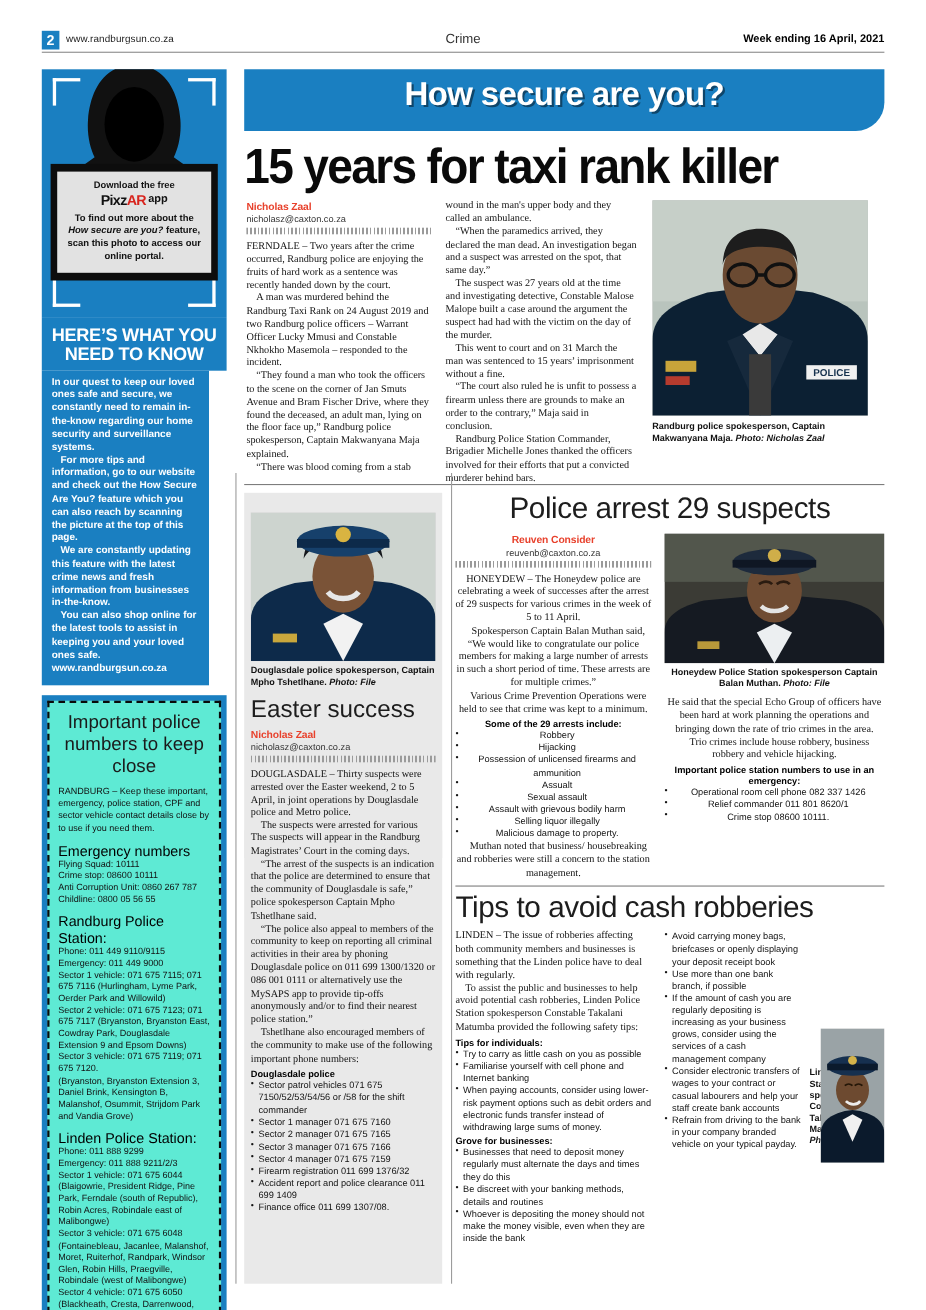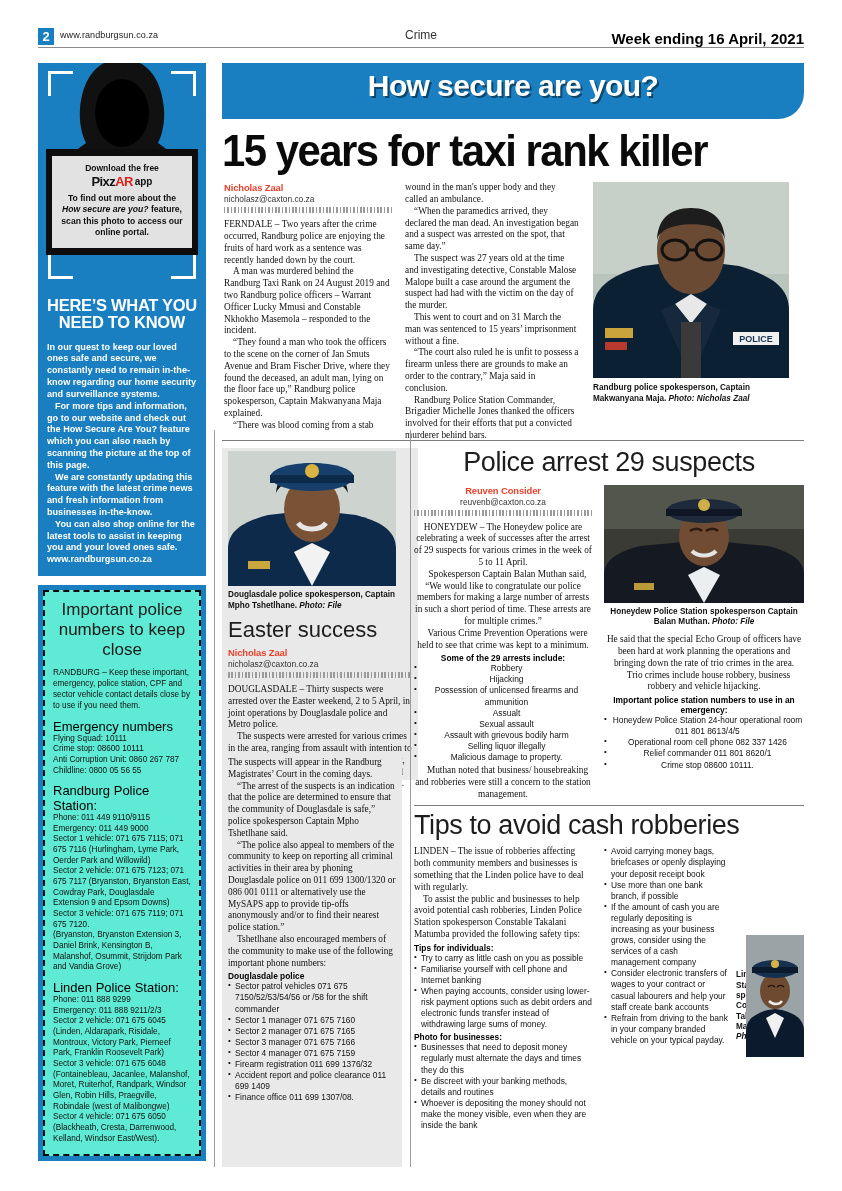--- a/index.html
+++ b/index.html
@@ -14,21 +14,21 @@
   .page{position:relative;width:842px;height:1191px;}
 
   
   .masthead{position:absolute;left:0;top:28px;width:842px;height:22px;}
   .mh-pagebox{
     position:absolute;left:38px;top:0;width:16px;height:17px;background:#1a7fc1;
     color:#fff;font-weight:bold;font-size:13px;text-align:center;line-height:17px;
   }
   .mh-site{position:absolute;left:60px;top:2px;font-size:9px;color:#222;letter-spacing:.1px;}
   .mh-section{position:absolute;left:0;top:0;width:842px;text-align:center;font-size:12px;color:#333;}
-  .mh-date{position:absolute;right:38px;top:2px;font-size:15px;font-weight:bold;color:#000;}
+  .mh-date{position:absolute;right:38px;top:2px;font-size:10px;font-weight:bold;color:#000;}
   .mh-rule{position:absolute;left:38px;top:19px;width:766px;height:1px;background:#8a8a8a;}
 
   
   .rail{position:absolute;left:38px;top:63px;width:168px;}
 
   .ar-photo{position:relative;width:168px;height:226px;background:#1a7fc1;overflow:hidden;}
   .hoodie{
     position:absolute;left:50%;top:-6px;transform:translateX(-50%);
     width:132px;height:180px;
   }
@@ -50,21 +50,21 @@
   .pixz-app{font-size:10px;font-weight:bold;color:#111;}
   .ar-txt{font-size:8.6px;font-weight:bold;line-height:1.33;color:#111;}
   .ar-txt i{font-style:italic;}
 
   .hw-band{width:168px;background:#1a7fc1;padding:8px 0 6px;box-sizing:border-box;}
   .hw-title{
     color:#fff;font-size:16.5px;font-weight:bold;line-height:1.02;text-align:center;
     letter-spacing:-.3px;
   }
   .hw-body{
-    width:168px;background:#1a7fc1;color:#fff;box-sizing:border-box;
+    width:152px;background:#1a7fc1;color:#fff;box-sizing:border-box;
     padding:5px 9px 10px;font-size:9.1px;font-weight:bold;line-height:1.3;
   }
   .hw-body p{margin:0;text-indent:8px;}
   .hw-body p.first{text-indent:0;}
 
   
   .numbox{
     width:168px;margin-top:9px;background:#1a7fc1;padding:5px;box-sizing:border-box;
   }
   .numbox-in{
@@ -202,21 +202,21 @@
           <div class="num-l">Sector 1 vehicle: 071 675 7115; 071 675 7116 (Hurlingham, Lyme Park, Oerder Park and Willowild)</div>
           <div class="num-l">Sector 2 vehicle: 071 675 7123; 071 675 7117 (Bryanston, Bryanston East, Cowdray Park, Douglasdale Extension 9 and Epsom Downs)</div>
           <div class="num-l">Sector 3 vehicle: 071 675 7119; 071 675 7120.</div>
           <div class="num-l">(Bryanston, Bryanston Extension 3, Daniel Brink, Kensington B, Malanshof, Osummit, Strijdom Park and Vandia Grove)</div>
         </div>
 
         <div>
           <div class="num-h">Linden Police Station:</div>
           <div class="num-l">Phone: 011 888 9299</div>
           <div class="num-l">Emergency: 011 888 9211/2/3</div>
-          <div class="num-l">Sector 2 vehicle: 071 675 6045 (Linden, Aldarapark, Risidale, Montroux, Victory Park, Pierneef Park, Franklin Roosevelt Park)</div>
+          <div class="num-l">Sector 1 vehicle: 071 675 6044 (Blaigowrie, President Ridge, Pine Park, Ferndale (south of Republic), Robin Acres, Robindale east of Malibongwe)</div>
           <div class="num-l">Sector 3 vehicle: 071 675 6048 (Fontainebleau, Jacanlee, Malanshof, Moret, Ruiterhof, Randpark, Windsor Glen, Robin Hills, Praegville, Robindale (west of Malibongwe)</div>
           <div class="num-l">Sector 4 vehicle: 071 675 6050 (Blackheath, Cresta, Darrenwood, Kelland, Windsor East/West).</div>
         </div>
       </div>
     </div>
   </div>
 
   <div class="main">
 
     <div class="feature-band">
@@ -269,21 +269,21 @@
         <div class="caption" style="margin-top:5px;">
           <span>Randburg police spokesperson, Captain Makwanyana Maja.</span> <i>Photo: Nicholas Zaal</i>
         </div>
       </div>
     </div>
 
     <div class="hr-thin" style="margin-top:6px;"></div>
 
     <div style="position:relative;margin-top:7px;height:332px;">
 
-      <div class="shade" style="position:absolute;left:0;top:0;width:196px;height:332px;padding:3px 6px;box-sizing:border-box;">
+      <div class="shade" style="position:absolute;left:0;top:0;width:180px;height:332px;padding:18px 6px;box-sizing:border-box;">
         <div class="photo" style="width:168px;height:135px;">
           <svg width="168" height="135" viewBox="0 0 168 135">
             <rect width="168" height="135" fill="#cdd4cf"></rect>
             <path d="M0 135V98c0-20 18-28 40-34l44-5 44 5c22 6 40 14 40 34v37z" fill="#0d2a4a"></path>
             <ellipse cx="84" cy="58" rx="28" ry="33" fill="#7a5337"></ellipse>
             <path d="M48 42c2-20 16-30 36-30s34 10 36 30c-6-12-22-16-36-16s-30 4-36 16z" fill="#15181c"></path>
             <ellipse cx="84" cy="26" rx="42" ry="14" fill="#16406b"></ellipse>
             <rect x="42" y="24" width="84" height="8" fill="#0d2a4a"></rect>
             <circle cx="84" cy="20" r="7" fill="#d9b441"></circle>
             <path d="M70 72c6 8 22 8 28 0" stroke="#e6e6e6" stroke-width="5" fill="none"></path>
@@ -344,21 +344,20 @@
                 <rect x="30" y="98" width="20" height="7" fill="#b9993a"></rect>
               </svg>
             </div>
             <div class="caption" style="margin-top:4px;">
               <span>Honeydew Police Station spokesperson Captain Balan Muthan.</span> <i>Photo: File</i>
             </div>
             <p class="body first" style="margin-top:7px;">He said that the special Echo Group of officers have been hard at work planning the operations and bringing down the rate of trio crimes in the area.</p>
             <p class="body">Trio crimes include house robbery, business robbery and vehicle hijacking.</p>
             <div class="bold-lead" style="margin-top:2px;">Important police station numbers to use in an emergency:</div>
             <ul class="tips">
-              <li>Honeydew Police Station 24-hour operational room 011 801 8613/4/5</li>
               <li>Operational room cell phone 082 337 1426</li>
               <li>Relief commander 011 801 8620/1</li>
               <li>Crime stop 08600 10111.</li>
             </ul>
           </div>
         </div>
       </div>
     </div>
 
     <div class="hr-thin" style="position:absolute;left:192px;top:742px;width:390px;"></div>
@@ -369,21 +368,21 @@
       <div style="position:relative;margin-top:7px;">
         <div style="position:absolute;left:0;top:0;width:178px;">
           <p class="body first">LINDEN – The issue of robberies affecting both community members and businesses is something that the Linden police have to deal with regularly.</p>
           <p class="body">To assist the public and businesses to help avoid potential cash robberies, Linden Police Station spokesperson Constable Takalani Matumba provided the following safety tips:</p>
           <div class="bold-lead" style="margin-top:2px;">Tips for individuals:</div>
           <ul class="tips">
             <li>Try to carry as little cash on you as possible</li>
             <li>Familiarise yourself with cell phone and Internet banking</li>
             <li>When paying accounts, consider using lower-risk payment options such as debit orders and electronic funds transfer instead of withdrawing large sums of money.</li>
           </ul>
-          <div class="bold-lead" style="margin-top:2px;">Photo for businesses:</div>
+          <div class="bold-lead" style="margin-top:2px;">Grove for businesses:</div>
           <ul class="tips">
             <li>Businesses that need to deposit money regularly must alternate the days and times they do this</li>
             <li>Be discreet with your banking methods, details and routines</li>
             <li>Whoever is depositing the money should not make the money visible, even when they are inside the bank</li>
           </ul>
         </div>
 
         <div style="position:absolute;left:190px;top:0;width:125px;">
           <ul class="tips">
             <li>Avoid carrying money bags, briefcases or openly displaying your deposit receipt book</li>

